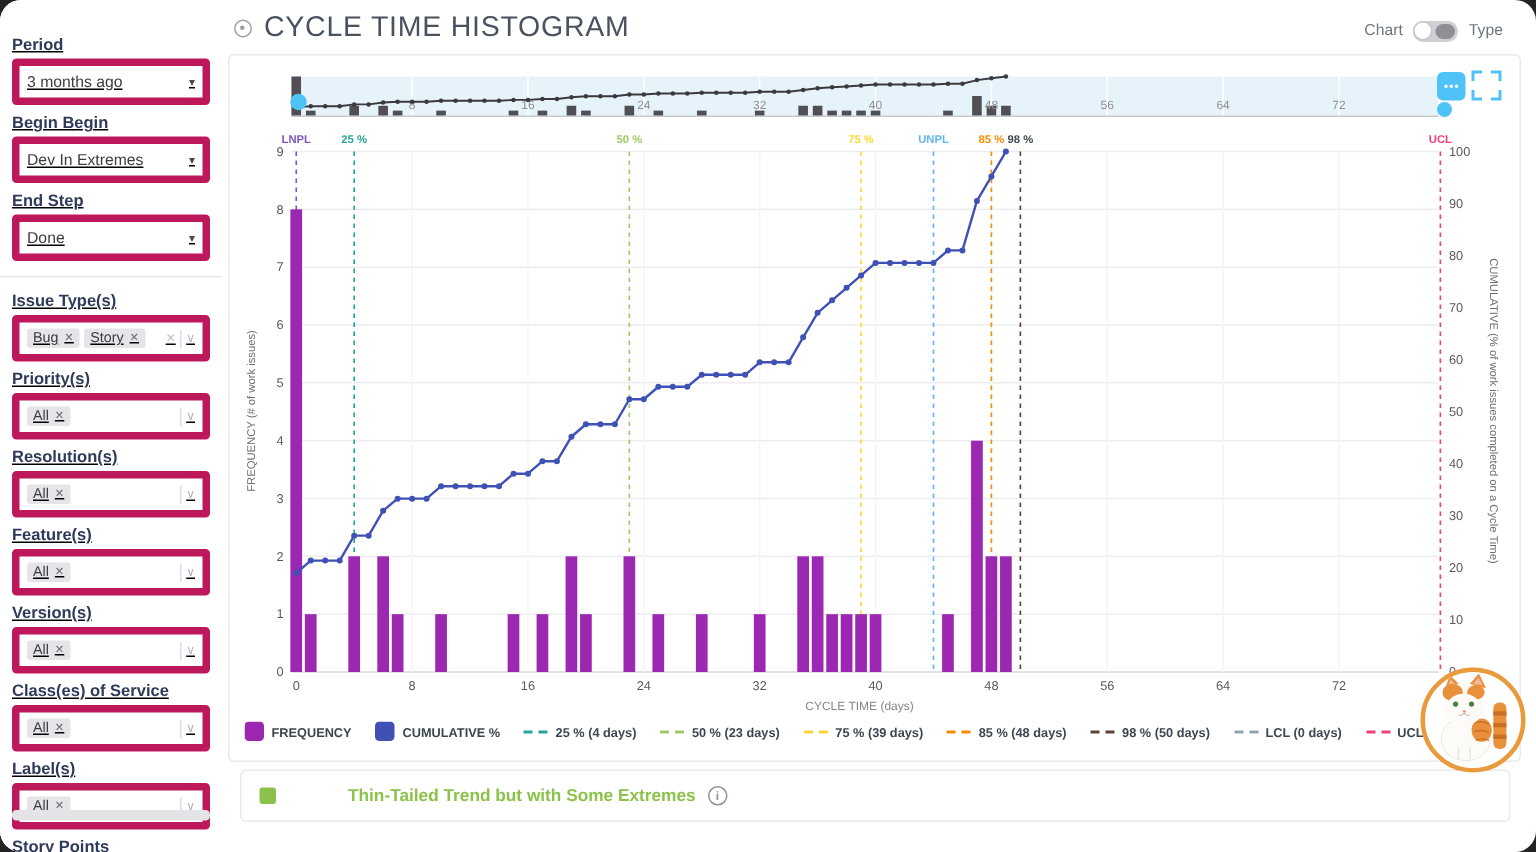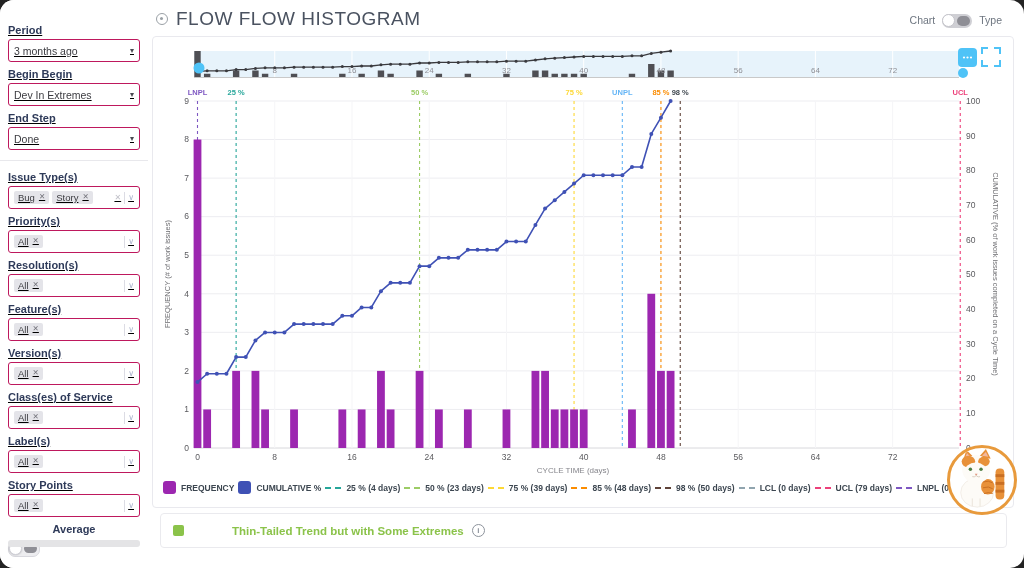--- a/index.html
+++ b/index.html
@@ -3,21 +3,21 @@
 <meta charset="utf-8">
 <style>
   html,body{margin:0;padding:0;background:#232323;font-family:"Liberation Sans",sans-serif;}
   .page{position:relative;width:1024px;height:568px;background:#ffffff;border-radius:14px;overflow:hidden;margin:0 auto;}
 
   
   .sidebar{position:absolute;left:0;top:0;width:148px;height:568px;background:#fff;padding:0;box-sizing:border-box;}
   #sidebar-fields{padding:24px 8px 0 8px;text-decoration:underline;}
   .field{margin-bottom:6px;}
   .flabel{font-size:11px;font-weight:bold;color:#2e3a59;margin-bottom:3px;}
-  .control{height:21px;border:1px solid #be185d;border-radius:3px;background:#fff;display:flex;align-items:center;padding:0 5px;font-size:10.5px;color:#3b3b40;gap:3px;}
+  .control{height:21px;border:5px solid #be185d;border-radius:3px;background:#fff;display:flex;align-items:center;padding:0 5px;font-size:10.5px;color:#3b3b40;gap:3px;}
   .control .val{flex:1 1 auto;white-space:nowrap;overflow:hidden;}
   .sel-arrow{color:#4a4a52;font-size:8px;}
   .chip{background:#e4e4e9;border-radius:2px;padding:1px 4px;font-size:9.5px;color:#3b3b40;display:inline-flex;gap:4px;white-space:nowrap;}
   .chip-x{font-size:7.5px;color:#6e6e76;}
   .spacer{flex:1 1 auto;}
   .clear{font-size:8px;color:#c0c0c8;}
   .vbar{width:1px;height:12px;background:#dcdce4;}
   .chev{font-size:8px;color:#aab3cc;}
   .sdivider{height:1px;background:#e8e8ec;margin:10px -8px 10px -8px;}
   .avg-block{padding:0 8px;}
@@ -35,21 +35,21 @@
   .view-toggle{position:absolute;right:22px;top:14px;display:flex;align-items:flex-start;gap:7px;}
   .vt-label{font-size:10.5px;color:#6e7680;}
   .vt-pill{position:relative;width:30px;height:14px;border-radius:7px;background:#cfcfd4;}
   .vt-pill .knob{position:absolute;left:0;top:0;width:13px;height:13px;border-radius:50%;background:#fff;border:1px solid #c4c4ca;box-sizing:border-box;}
   .vt-pill .blob{position:absolute;right:2px;top:2px;width:13px;height:10px;border-radius:5px;background:#8f8f96;}
 
   
   .chart-card{position:absolute;left:152px;top:36px;width:862px;height:472px;border:1px solid #e9e9ee;border-radius:4px;background:#fff;box-sizing:border-box;}
   #chart-svg{position:absolute;left:0;top:0;}
   #chart-svg text{font-family:"Liberation Sans",sans-serif;}
-  #legend-row{position:absolute;left:10px;top:444px;right:16px;display:flex;align-items:center;gap:4px;flex-wrap:nowrap;overflow:hidden;}
+  #legend-row{position:absolute;left:10px;top:444px;right:16px;display:flex;align-items:center;gap:16px;flex-wrap:nowrap;overflow:hidden;}
   .lg-item{display:flex;align-items:center;gap:5px;font-size:8.5px;font-weight:bold;color:#3c4650;white-space:nowrap;}
   .sw-sq{width:13px;height:13px;border-radius:3px;display:inline-block;}
   .sw-dash{width:16px;height:0;display:inline-block;}
 
   
   .status-card{position:absolute;left:160px;top:513px;width:847px;height:35px;border:1px solid #eaeaee;border-radius:4px;background:#fff;box-sizing:border-box;display:flex;align-items:center;gap:8px;padding:0 12px;}
   .status-sq{width:11px;height:11px;border-radius:2px;background:#8bc34a;}
   .status-text{font-size:11.5px;font-weight:bold;color:#8bc34a;margin-left:40px;}
   .info-icon{width:13px;height:13px;border:1.3px solid #8d939c;border-radius:50%;color:#8d939c;font-size:8px;font-weight:bold;display:flex;align-items:center;justify-content:center;box-sizing:border-box;}
 
@@ -162,21 +162,21 @@
       </div>
     <div class="avg-block">
       <div class="avg-label">Average</div>
       <span class="toggle"><span class="blob"></span><span class="knob"></span></span>
     </div>
     <div class="h-scrollbar"></div>
   </aside>
 
   <div class="header-title">
     <span class="target-icon"></span>
-    <span class="title-text">FLOW FLOW HISTOGRAM</span>
+    <span class="title-text">CYCLE TIME HISTOGRAM</span>
   </div>
 
   <div class="view-toggle">
     <span class="vt-label">Chart</span>
     <span class="vt-pill">
         <span class="blob"></span>
         <span class="knob"></span>
       </span>
     <span class="vt-label">Type</span>
   </div>

